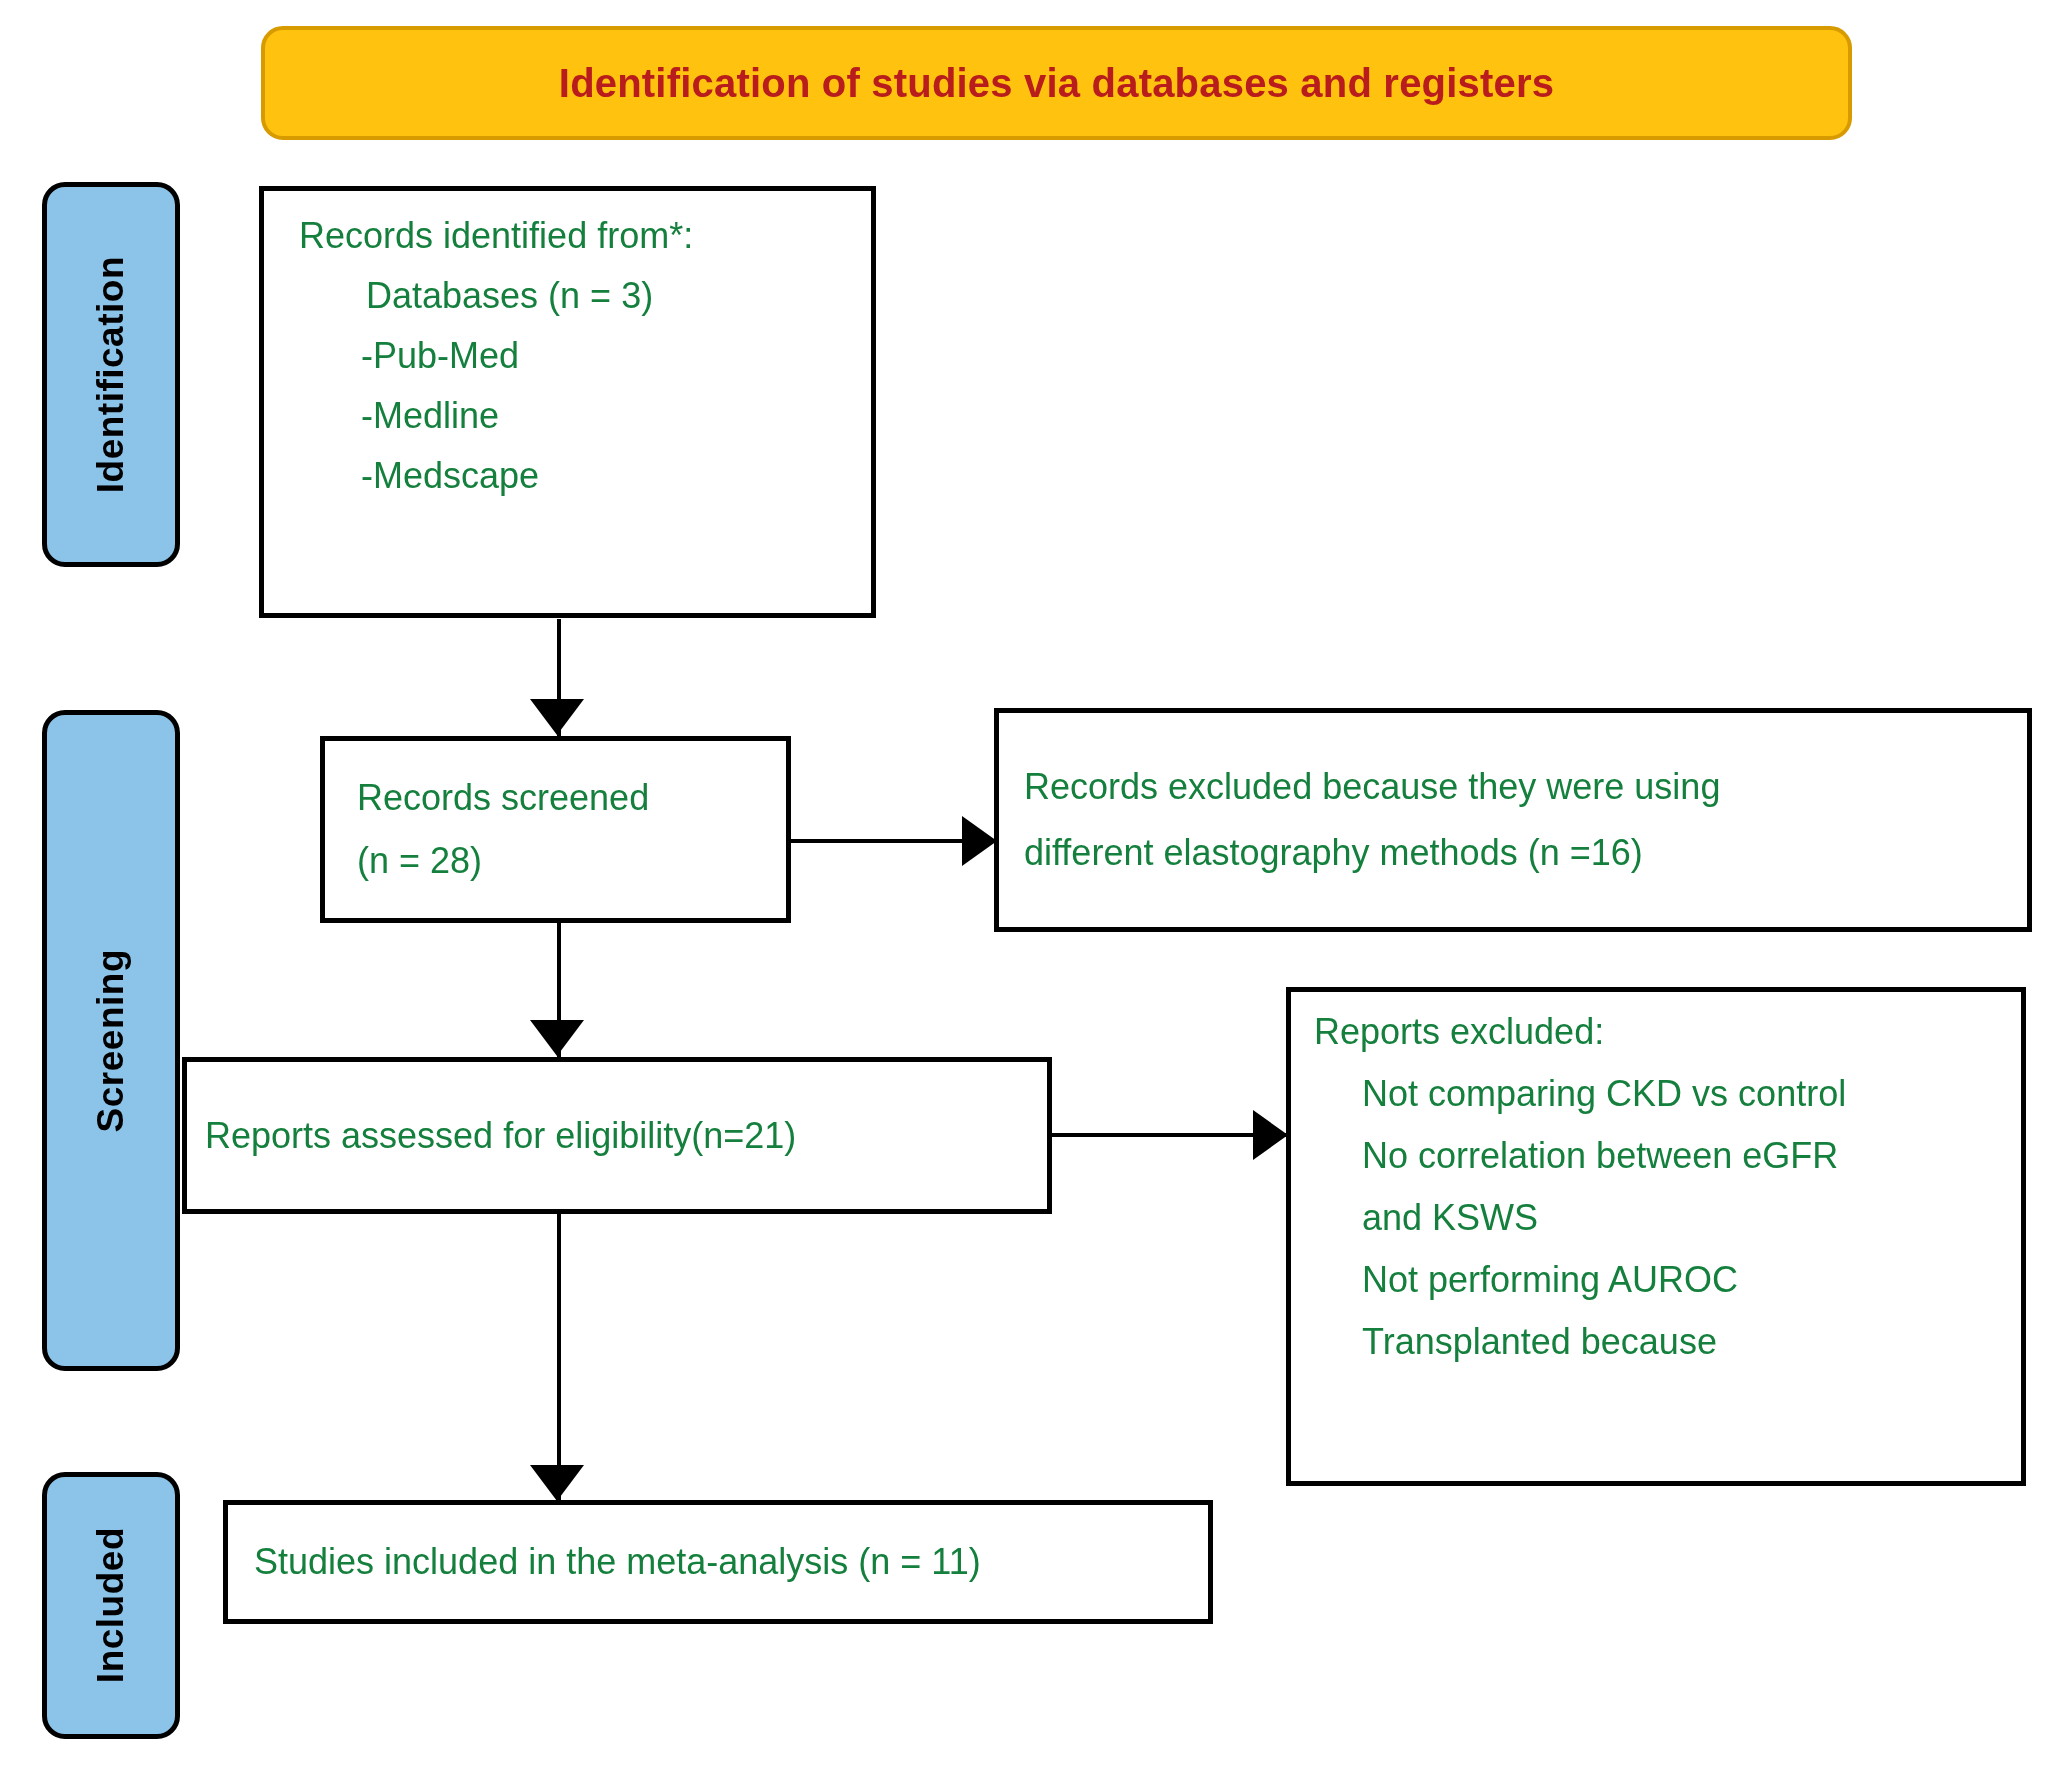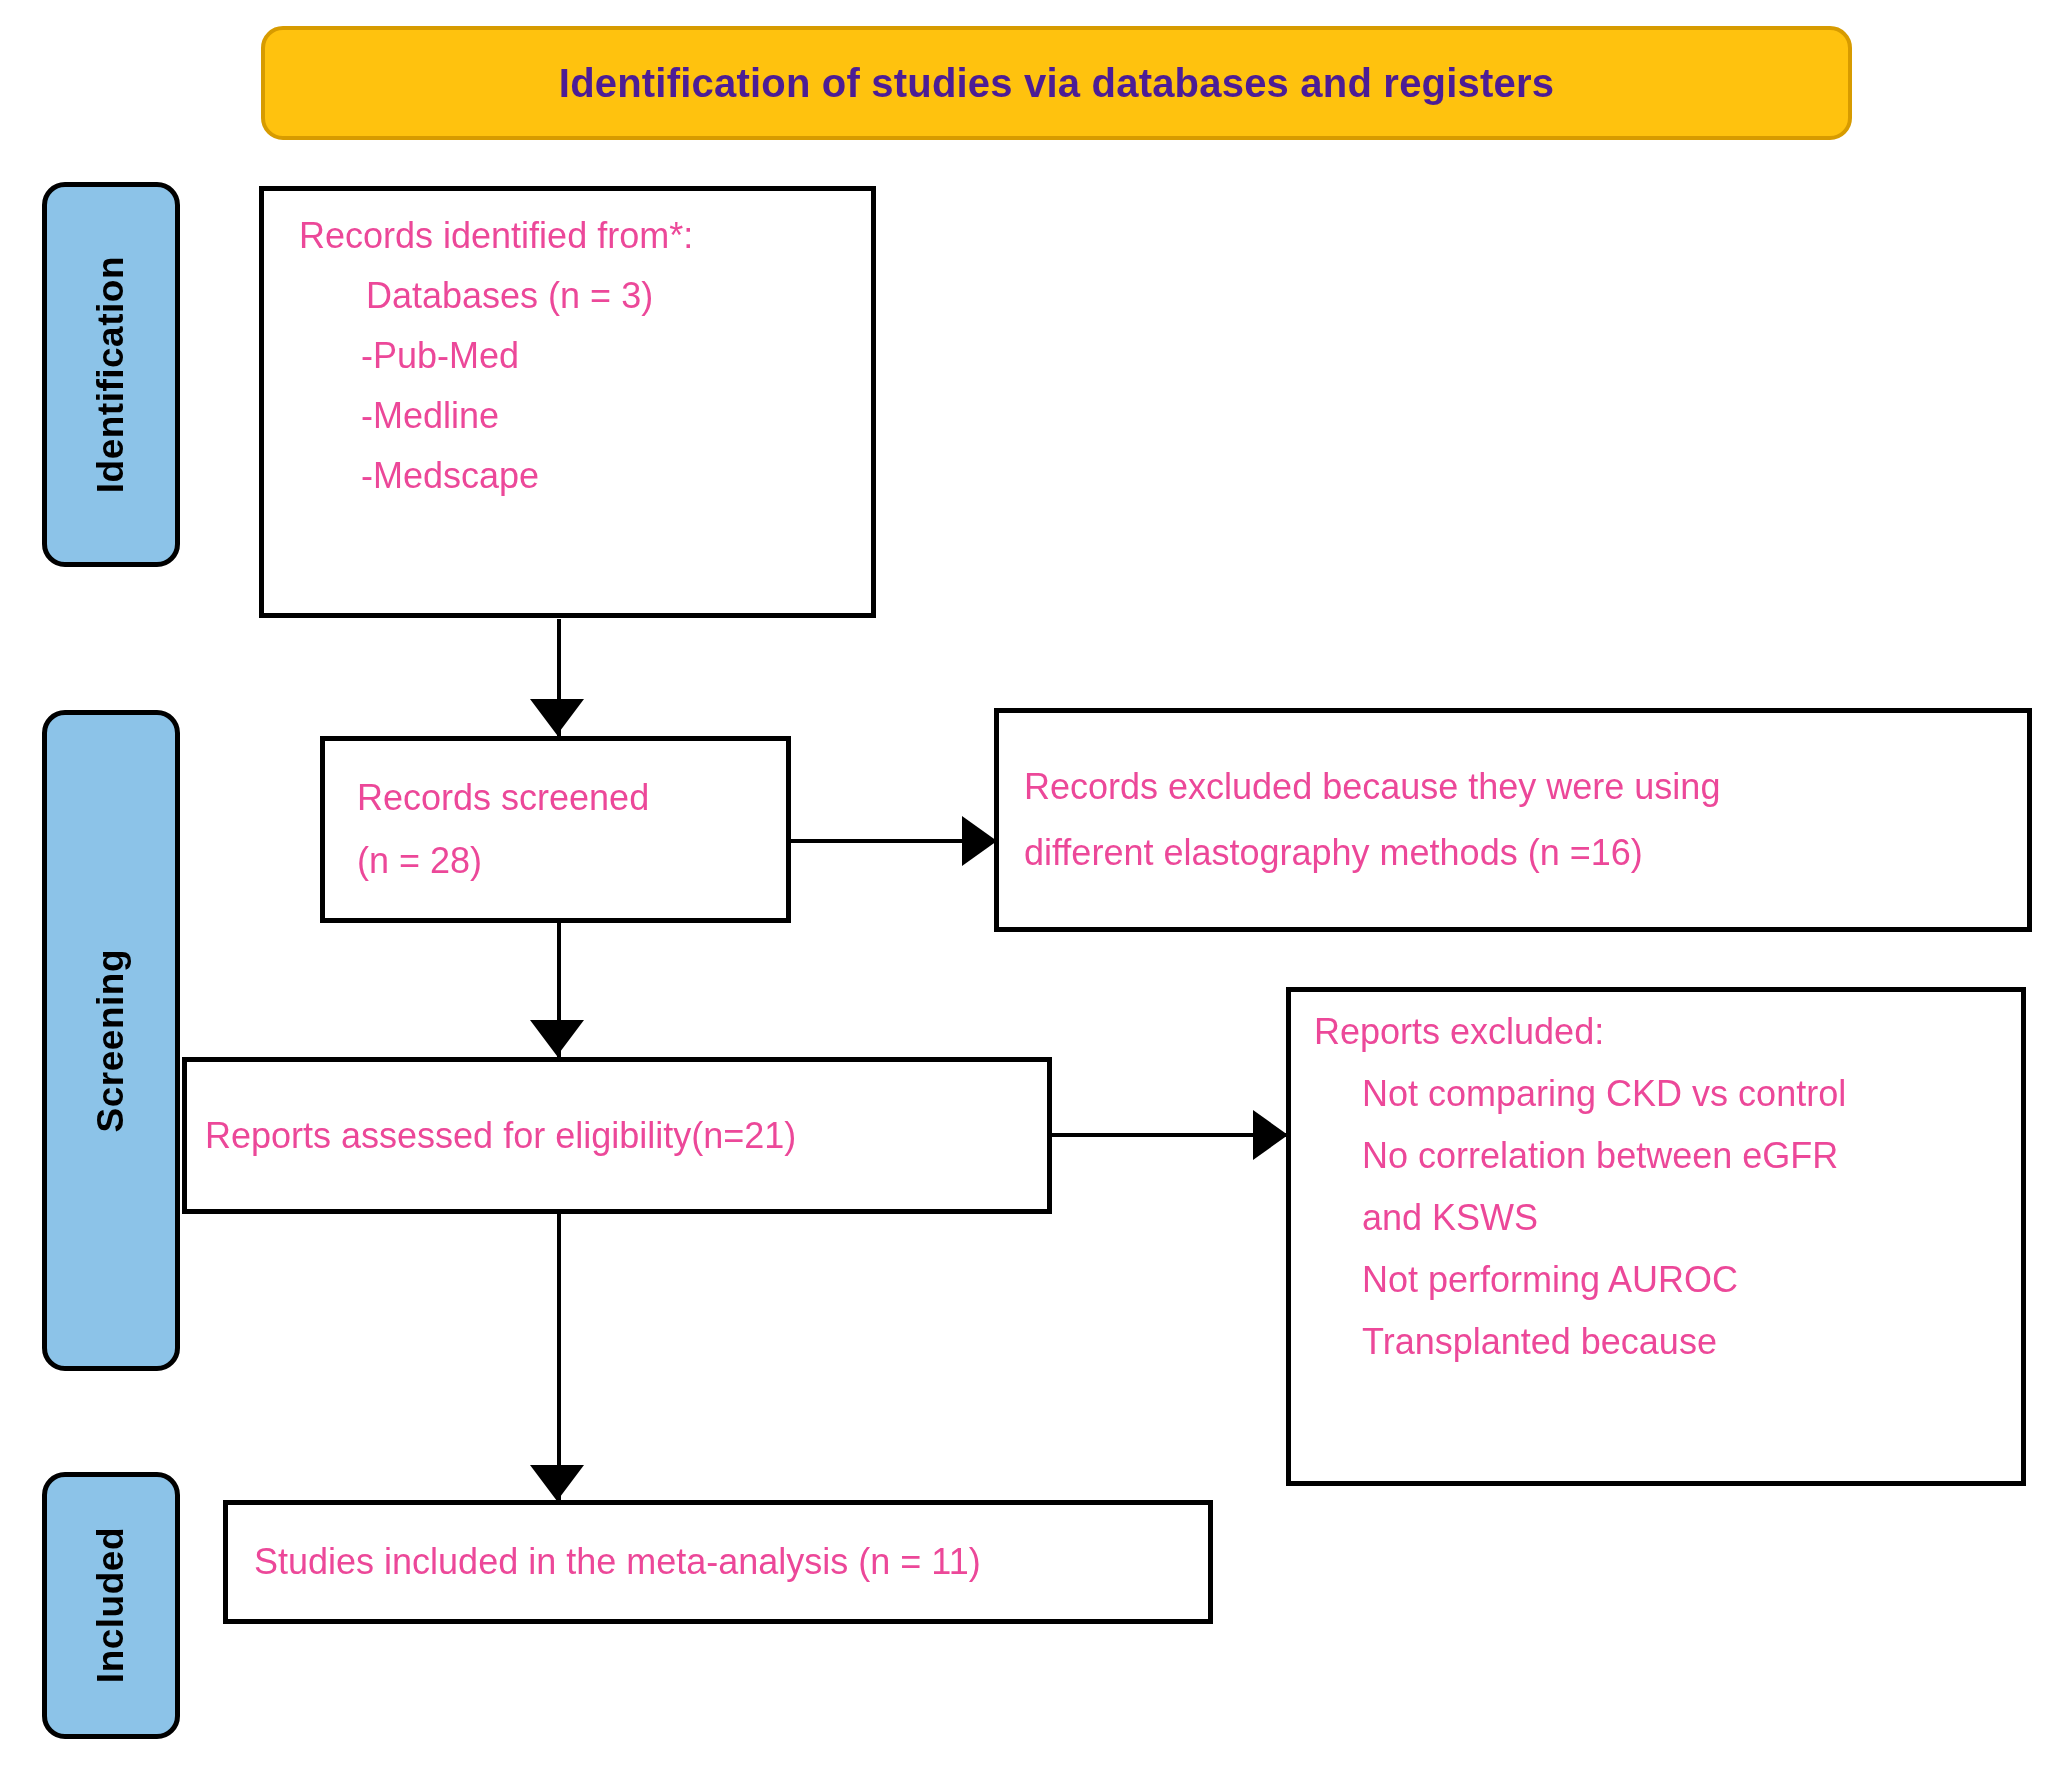--- a/index.html
+++ b/index.html
@@ -27,21 +27,21 @@
     border: 4.8px solid #D79B00;
     border-radius: 22px;
     box-sizing: border-box;
     display: flex;
     align-items: center;
     justify-content: center;
   }
   .banner-text {
     font-size: 40px;
     font-weight: bold;
-    color: #4c1d95;
+    color: #b91c1c;
     letter-spacing: 0.2px;
     text-align: center;
     line-height: 1.1;
   }
 
   
   .stage-tab {
     position: absolute;
     background: #8CC3E8;
     border: 5.2px solid #000000;
@@ -74,21 +74,21 @@
   }
   .pbox-inner {
     position: absolute;
     left: 0; right: 0; top: 0; bottom: 0;
     display: flex;
     flex-direction: column;
     justify-content: center;
   }
   .line {
     font-size: 36px;
-    color: #ec4899;
+    color: #15803d;
     line-height: 1.0;
     white-space: nowrap;
   }
   .justified {
     text-align: justify;
     text-align-last: left;
     white-space: normal;
   }
 
   #box-identified { left: 259px;  top: 186px;  width: 617px; height: 432px; }

